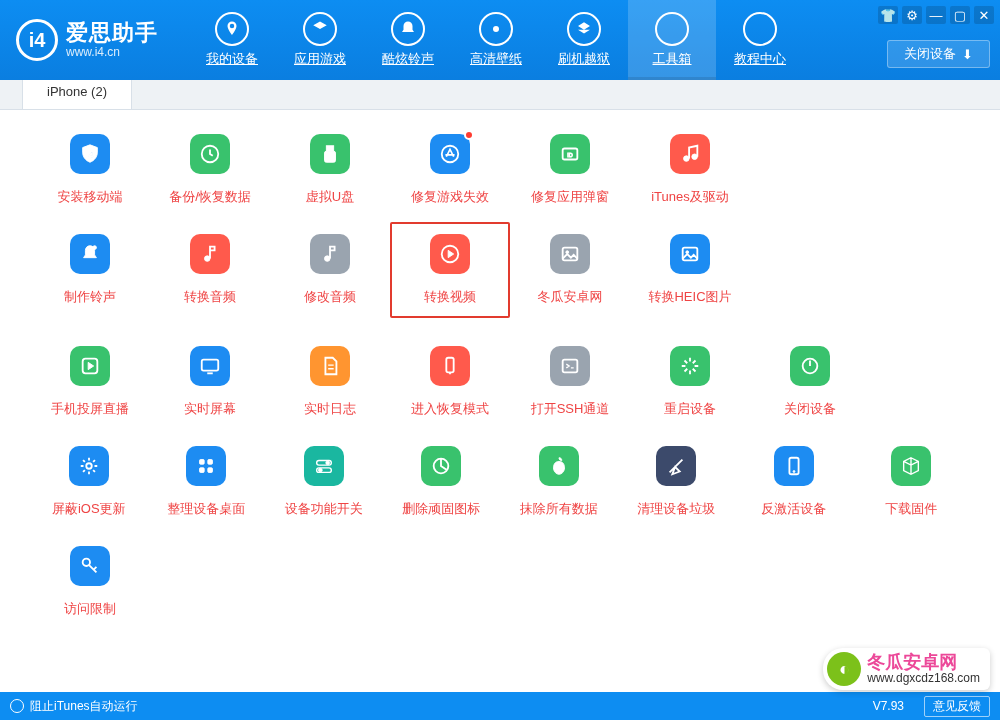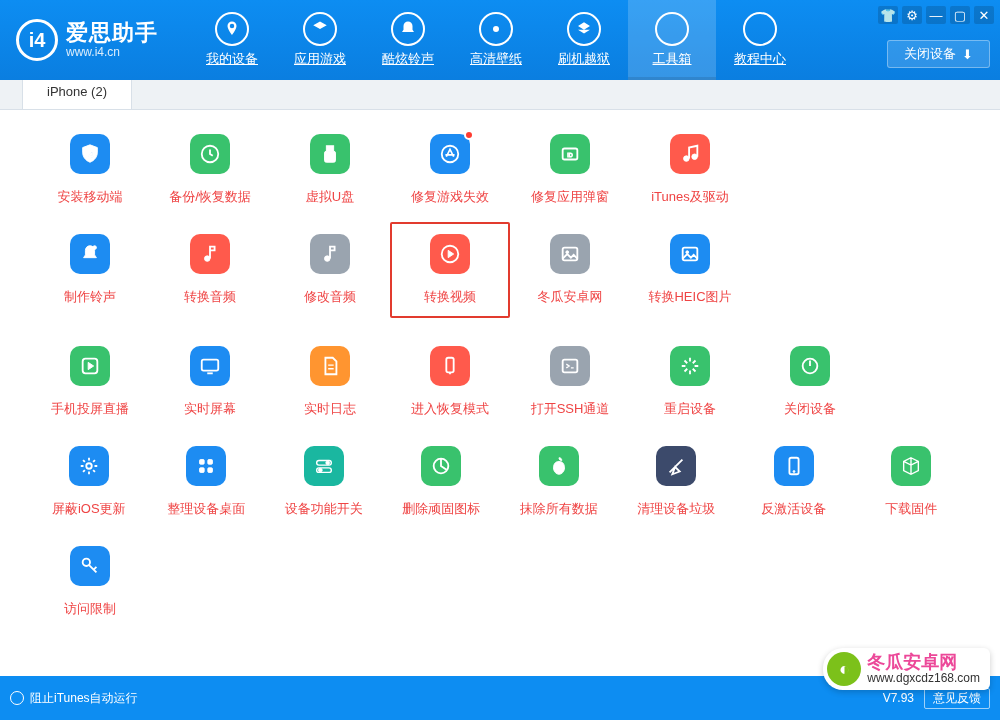--- a/index.html
+++ b/index.html
@@ -41,23 +41,23 @@
 .c-green { background:#39c26d; }
 .c-red { background:#ff5a4c; }
 .c-orange { background:#ff9530; }
 .c-gray { background:#9aa4af; }
 .c-navy { background:#3c4a6b; }
 .c-teal { background:#1ab7a0; }
 
 .tool svg { width:22px; height:22px; fill:#fff; stroke:#fff; }
 
 
-.footer { position:absolute; left:0; right:0; bottom:0; height:44px; background:#0d8df2; color:#fff; display:flex; align-items:center; font-size:12px; padding:0 10px; justify-content:space-between; }
+.footer { position:absolute; left:0; right:0; bottom:0; height:28px; background:#0d8df2; color:#fff; display:flex; align-items:center; font-size:12px; padding:0 10px; justify-content:space-between; }
 .footer .l { display:flex; align-items:center; gap:6px; }
-.footer .r { display:flex; align-items:center; gap:10px; }
+.footer .r { display:flex; align-items:center; gap:20px; }
 .footer .chk { width:14px; height:14px; border:1.5px solid #fff; border-radius:50%; }
 .footer .btn { border:1px solid rgba(255,255,255,.6); padding:1px 8px; border-radius:2px; cursor:pointer; }
 
 .watermark { position:absolute; right:10px; bottom:30px; background:#fff; border-radius:20px 6px 6px 20px; padding:4px 10px 4px 4px; display:flex; align-items:center; gap:6px; box-shadow:0 2px 6px rgba(0,0,0,.2); z-index:50; }
 .watermark .ic { width:34px; height:34px; background:#7cc11a; border-radius:50%; display:flex; align-items:center; justify-content:center; color:#fff; font-size:18px; }
 .watermark .tx { font-size:12px; color:#333; line-height:1.1; }
 .watermark .tx b { font-size:18px; color:#ec4899;margin-top:48px; }
 </style>
 </head>
 <body>

